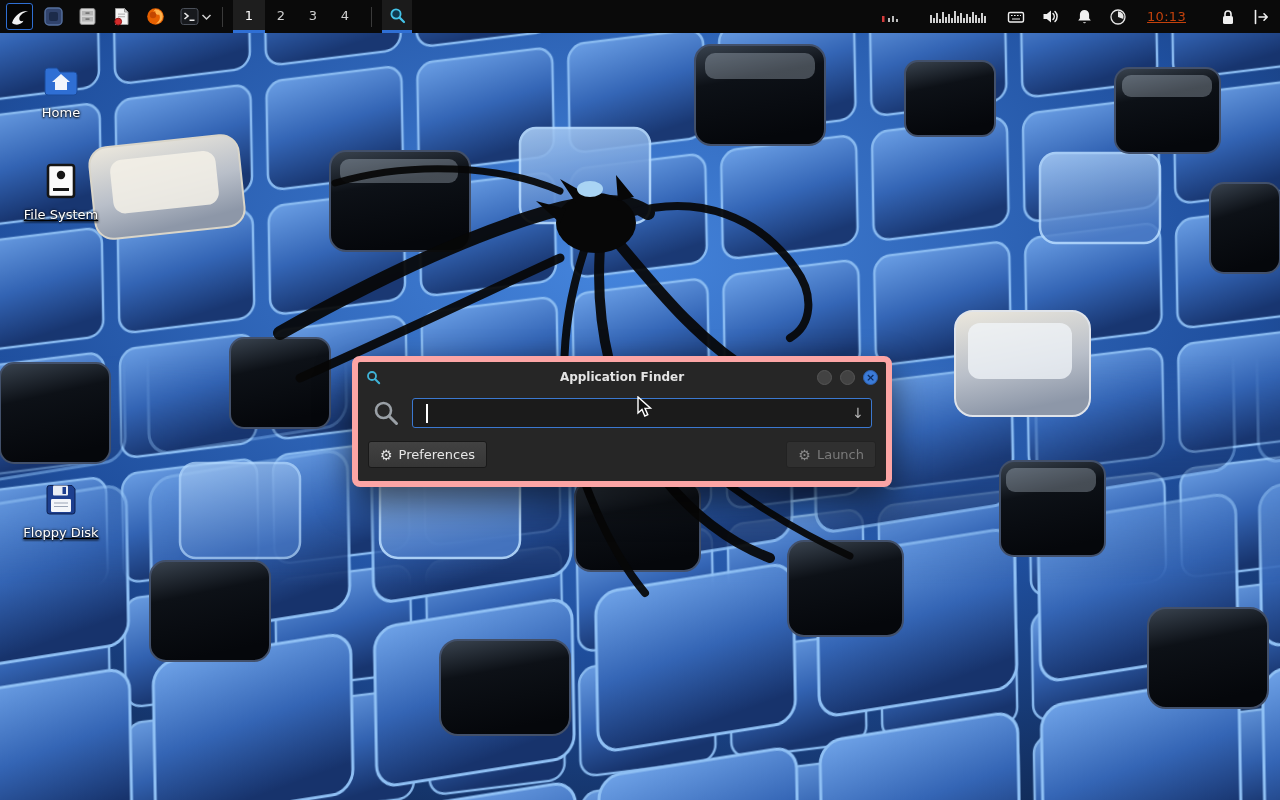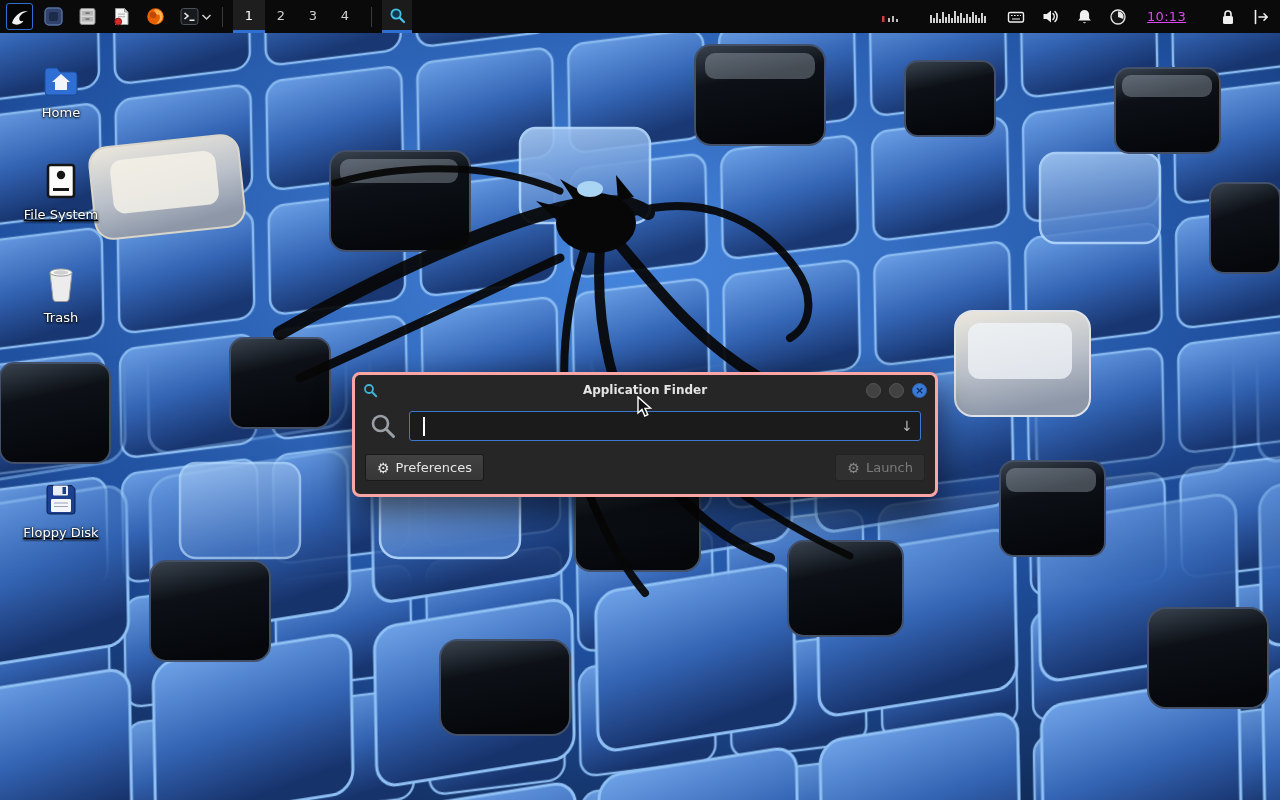--- a/index.html
+++ b/index.html
@@ -20,37 +20,37 @@
   .psep { width:1px; height:20px; background:#3a3a3a; margin:0 10px; }
   .pager { display:flex; height:33px; }
   .pager-cell { width:32px; height:33px; display:flex; align-items:center; justify-content:center;
                 font-size:13px; color:#cfcfcf; border-bottom:3px solid transparent; }
   .pager-cell.active { background:#1e1e1e; border-bottom-color:#2f6fd4; color:#fff; }
   .task-cell { width:30px; height:33px; display:flex; align-items:center; justify-content:center;
                background:#1b1b1b; border-bottom:3px solid #2f6fd4; }
   .spacer { flex:1; }
   .tray { display:flex; align-items:center; gap:16px; padding-right:4px; }
   .tray-ic { display:flex; align-items:center; justify-content:center; }
-  .clock { font-size:13px; color:#d946ef; letter-spacing:.3px; margin:17px 4px;text-decoration:underline; }
+  .clock { font-size:13px; color:#c2410c; letter-spacing:.3px; margin:17px 4px;text-decoration:underline; }
   .gap-l { margin-left:14px; }
 
   
   .wall { position:absolute; top:33px; left:0; width:1280px; height:767px; z-index:1; }
 
   
   .desk-icon { position:absolute; left:15px; width:92px; text-align:center; z-index:10; cursor:default; }
   .desk-icon .ico { height:40px; display:flex; align-items:flex-end; justify-content:center; }
   .desk-icon .lbl { margin-top:7px; font-size:13px; color:#fff;
                     text-shadow:0 1px 2px #000, 0 0 3px #000; }
   .di-home { top:58px; } .di-fs { top:160px;text-decoration:underline; } .di-trash { top:263px; }
   .di-kali { top:370px; } .di-floppy { top:478px;text-decoration:underline; }
 
   
-  .dialog { position:absolute; left:352px; top:372px; width:586px; z-index:30;
-            background:#262626; border:3px solid #fca5a5; border-radius:8px;
+  .dialog { position:absolute; left:352px; top:356px; width:540px; z-index:30;
+            background:#262626; border:6px solid #fca5a5; border-radius:8px;
             box-shadow:0 14px 34px rgba(0,0,0,.6); }
   .titlebar { position:relative; height:30px; display:flex; align-items:center; padding:0 8px; }
   .title { position:absolute; left:0; right:0; text-align:center; font-size:12px;
            font-weight:bold; color:#e4e4e4; pointer-events:none; }
   .winbtns { margin-left:auto; display:flex; gap:8px; z-index:2; }
   .winbtn { width:15px; height:15px; border-radius:50%; background:#424242;
             border:1px solid #555; display:flex; align-items:center; justify-content:center; }
   .winbtn.close { background:#3b7bd8; border-color:#2f62b0; color:#0c2b5e;
                   font-weight:bold; font-size:11px; line-height:1; }
   .search-row { display:flex; align-items:center; gap:12px; margin:6px 14px 0 14px; }
@@ -325,30 +325,20 @@
     <div class="ico">
       <svg width="36" height="38" viewBox="0 0 36 38">
         <rect x="5" y="3" width="26" height="32" rx="2.5" fill="#fbfbfb" stroke="#151515" stroke-width="2.6"></rect>
         <circle cx="18" cy="13" r="4.2" fill="#151515"></circle>
         <rect x="10" y="26" width="16" height="3" fill="#151515"></rect>
       </svg>
     </div>
     <div class="lbl">File System</div>
   </div>
 
-  <div class="desk-icon di-trash">
-    <div class="ico">
-      <svg width="34" height="38" viewBox="0 0 34 38">
-        <path d="M6 8 L9 34 a3 3 0 003 2.5 h10 a3 3 0 003-2.5 L28 8 Z" fill="#ececec" stroke="#9a9a9a"></path>
-        <ellipse cx="17" cy="7.5" rx="11" ry="3.6" fill="#f8f8f8" stroke="#9a9a9a"></ellipse>
-        <ellipse cx="17" cy="7.5" rx="7.5" ry="2.2" fill="#cfcfcf"></ellipse>
-      </svg>
-    </div>
-    <div class="lbl">Trash</div>
-  </div>
 
 
   <div class="desk-icon di-floppy">
     <div class="ico">
       <svg width="36" height="36" viewBox="0 0 36 36">
         <path d="M4 6a2.5 2.5 0 012.5-2.5H29L32 7v22.5A2.5 2.5 0 0129.5 32h-23A2.5 2.5 0 014 29.5z" fill="#1d3f8f" stroke="#0d2050"></path>
         <rect x="10" y="3.5" width="15" height="10" rx="1" fill="#e9edf4"></rect>
         <rect x="19.5" y="5" width="3.5" height="7" fill="#1d3f8f"></rect>
         <rect x="8" y="17" width="20" height="13" rx="1.2" fill="#f4f6fa"></rect>
         <path d="M11 21h14 M11 24.5h14" stroke="#9aa4b6" stroke-width="1.2"></path>

